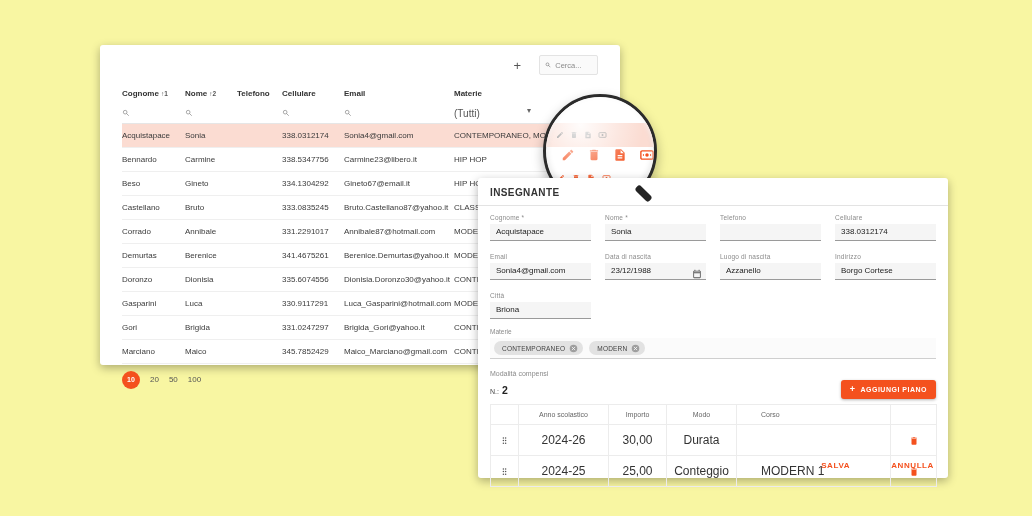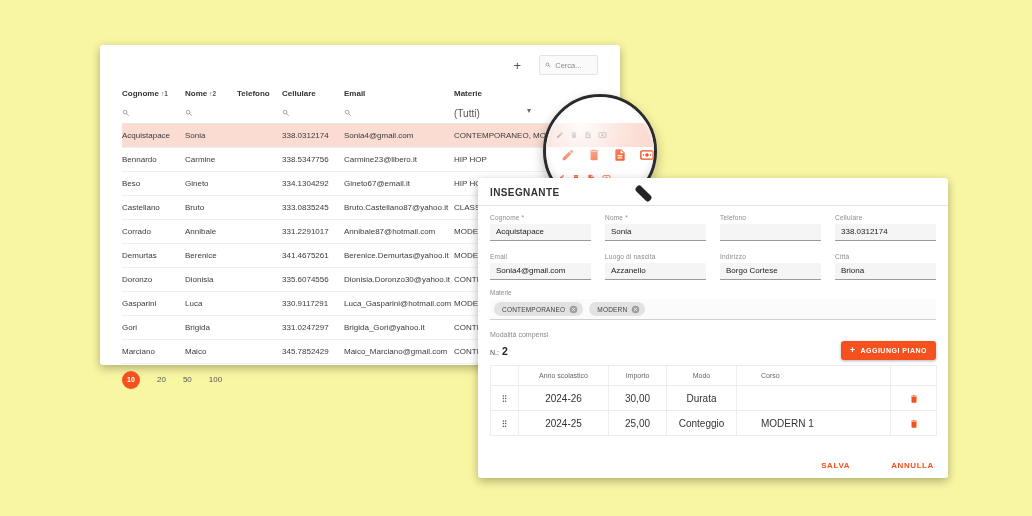--- a/index.html
+++ b/index.html
@@ -27,21 +27,21 @@
   table.main th { text-align:left; font-size:8px; color:#333; font-weight:bold; height:16px;
                   white-space:nowrap; overflow:hidden; vertical-align:middle; }
   th .sort { font-weight:bold; font-size:6.5px; color:#555; margin-left:2px; }
   tr.filter td { height:22px; border-bottom:1px solid #E6E6E6; color:#8a8a8a; vertical-align:middle; position:relative; }
   tr.filter .tutti { font-size:10px; color:#555; }
   tr.filter .caret { position:absolute; right:66px; top:5px; font-size:8px; color:#666; }
   tr.drow td { height:24px; font-size:8px; color:#3a3a3a; border-bottom:1px solid #EFEFEF;
                white-space:nowrap; overflow:hidden; vertical-align:middle; }
   tr.drow.selected td { background:#FBDCD2; }
 
-  .pagination { display:flex; align-items:center; gap:17px; margin:7px 0 0 22px; }
+  .pagination { display:flex; align-items:center; gap:10px; margin:7px 0 0 22px; }
   .page-pill { width:18px; height:18px; border-radius:50%; background:#F4511E; color:#fff;
                font-size:7px; font-weight:bold; display:flex; align-items:center; justify-content:center; }
   .page-num { font-size:8px; color:#555; }
 
   
   .lens { position:absolute; left:543px; top:94px; width:114px; height:114px; border-radius:50%;
           border:3px solid #2B2B2B; background:#fff; overflow:hidden; z-index:2;
           box-shadow:0 5px 12px rgba(0,0,0,.28); }
   .lens-pinkstrip { position:absolute; left:-2px; right:-2px; top:26px; height:24px; background:#FBDCD2;
                     display:flex; align-items:center; gap:6px; padding-left:12px; color:#6b6b6b; }
@@ -81,21 +81,21 @@
              font-family:"Liberation Sans", sans-serif; font-size:7px; font-weight:bold; letter-spacing:.5px;
              padding:5px 9px; border-radius:3px; box-shadow:0 1px 3px rgba(0,0,0,.3); cursor:pointer; }
   .addplan .plus { font-size:9px; line-height:1; }
 
   table.inner { width:446px; margin:5px 12px 0; border-collapse:collapse; table-layout:fixed; }
   table.inner col.i1{width:28px} table.inner col.i2{width:90px} table.inner col.i3{width:58px}
   table.inner col.i4{width:70px} table.inner col.i5{width:154px} table.inner col.i6{width:46px}
   table.inner th { font-size:7px; color:#666; font-weight:normal; height:20px; border:1px solid #ECECEC;
                    text-align:center; }
   table.inner th.left, table.inner td.left { text-align:left; padding-left:24px; }
-  table.inner td { font-size:10px; color:#333; height:25px; border:1px solid #ECECEC; text-align:center;
+  table.inner td { font-size:12px; color:#333; height:31px; border:1px solid #ECECEC; text-align:center;
                    white-space:nowrap; overflow:hidden; }
   .dragic { color:#555; } .trashic { color:#F4511E; }
 
   .factions { position:absolute; right:14px; bottom:8px; display:flex; gap:41px; }
   .tbtn { background:none; border:0; font-family:"Liberation Sans", sans-serif; font-size:8px; font-weight:bold;
           color:#F4511E; letter-spacing:.6px; cursor:pointer; }
 
   .svgic { display:inline-block; vertical-align:middle; }
 </style>
 </head>
@@ -315,20 +315,26 @@
         <div class="finput"></div>
       </div>
       <div class="field">
         <label>Cellulare</label>
         <div class="finput">338.0312174</div>
       </div>
 
       <div class="field">
         <label>Email</label>
         <div class="finput">Sonia4@gmail.com</div>
+      </div>
+      <div class="field">
+        <label>Data di nascita</label>
+        <div class="finput"><span>23/12/1988</span><span class="fi-cal"><svg class="svgic" width="10" height="10" viewBox="0 0 24 24" fill="currentColor">
+                <path d="M19 4h-1V2h-2v2H8V2H6v2H5c-1.1 0-2 .9-2 2v14c0 1.1.9 2 2 2h14c1.1 0 2-.9 2-2V6c0-1.1-.9-2-2-2zm0 16H5V10h14v10zM5 8V6h14v2H5z"></path>
+              </svg></span></div>
       </div>
       <div class="field">
         <label>Luogo di nascita</label>
         <div class="finput">Azzanello</div>
       </div>
 
       <div class="field">
         <label>Indirizzo</label>
         <div class="finput">Borgo Cortese</div>
       </div>

